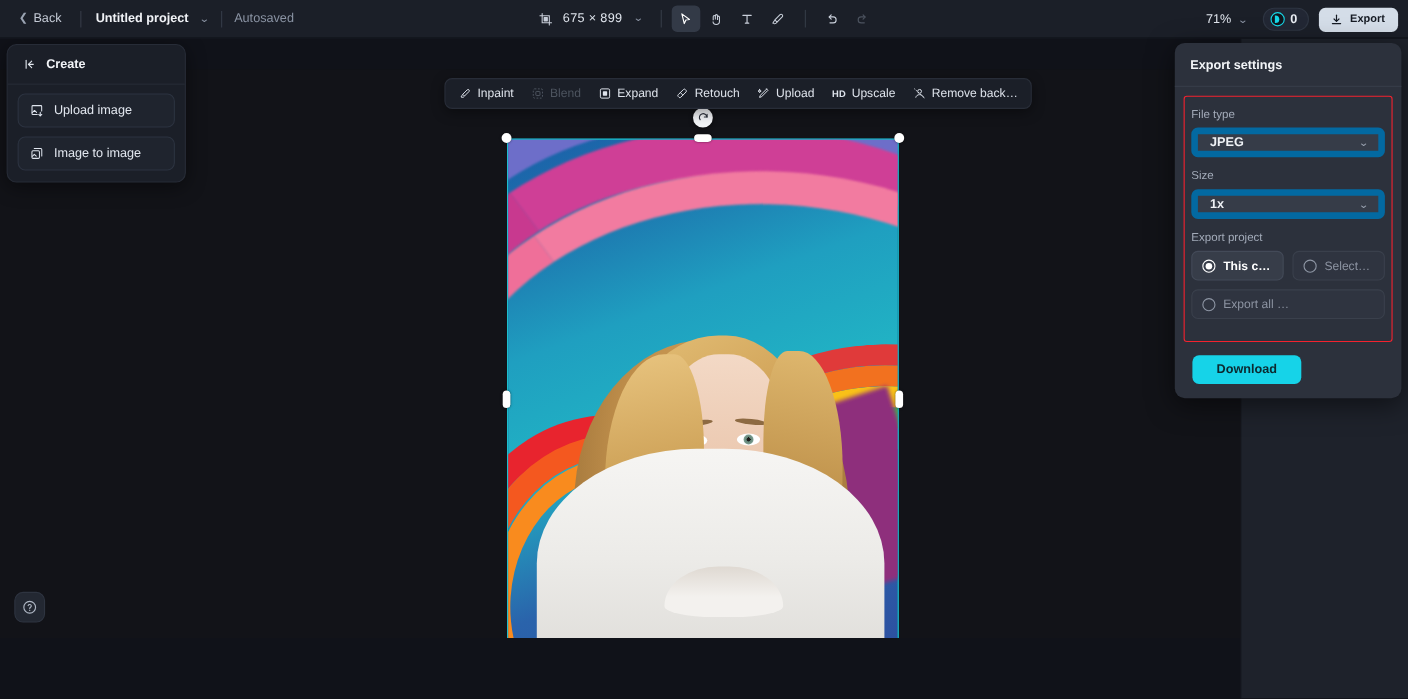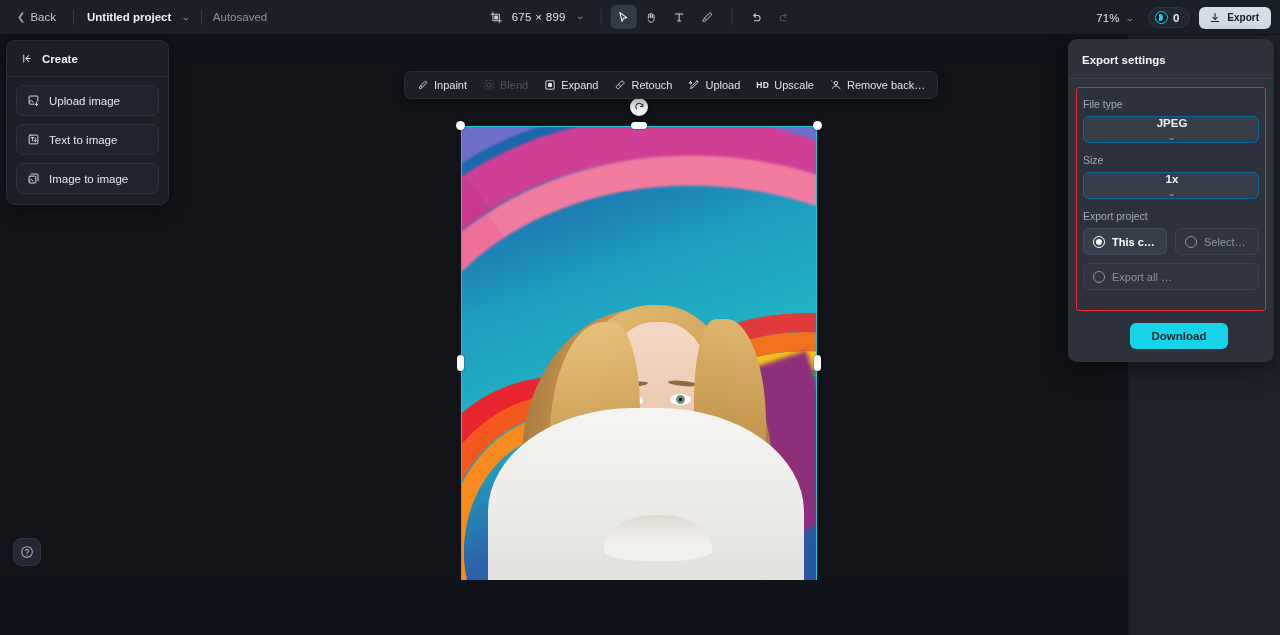--- a/index.html
+++ b/index.html
@@ -305,23 +305,23 @@
     padding: 11px 14px 10px 14px;
     border-bottom: 1px solid #373d49;
   }
   .ep-title { color: #f3f5f8; font-size: 11.5px; font-weight: bold; }
   .ep-body {
     margin: 8px 8px 0 8px; padding: 10px 6px 12px 6px;
     border: 1.6px solid #f4222e; border-radius: 3px;
   }
   .ep-label { color: #a3abb9; font-size: 10.5px; margin-bottom: 6px; }
   .ep-select {
-    background: #363c48; border: 1px solid #0369a1; border-radius: 6px;
+    background: #363c48; border: 6px solid #0369a1; border-radius: 6px;
     height: 27px; display: flex; align-items: center; justify-content: space-between;
-    padding: 0 9px 0 11px; cursor: pointer; margin-bottom: 11px; flex-direction: column;
+    padding: 0 9px 0 11px; cursor: pointer; margin-bottom: 11px;
   }
   .ep-sel-val { color: #eef1f5; font-size: 11.5px; font-weight: bold; }
   .ep-chev { color: #9aa3b1; font-size: 9px; transform: scaleX(1.3); }
   .opt-row { display: flex; gap: 8px; margin-bottom: 8px; }
   .opt {
     flex: 1; min-width: 0; height: 27px; border-radius: 6px;
     display: flex; align-items: center; gap: 7px; padding: 0 9px;
     cursor: pointer; border: 1px solid transparent;
   }
   .opt.sel { background: #373d49; border-color: #434a58; }
@@ -330,21 +330,21 @@
     width: 12px; height: 12px; border-radius: 50%;
     border: 1.4px solid #8e96a4; flex: 0 0 auto;
     display: flex; align-items: center; justify-content: center;
   }
   .radio.on { border-color: #ffffff; }
   .radio.on::after { content:""; width: 6px; height: 6px; border-radius: 50%; background: #ffffff; }
   .opt-txt { font-size: 11px; white-space: nowrap; overflow: hidden; text-overflow: ellipsis; }
   .opt.sel .opt-txt { color: #ffffff; font-weight: bold; }
   .opt.unsel .opt-txt { color: #8c93a1; }
   .opt-half { width: 50%; }
-  .dl-row { display: flex; justify-content: center; padding: 12px 14px 0 30px; }
+  .dl-row { display: flex; justify-content: flex-start; padding: 12px 14px 0 16px; }
   .dl-btn {
     background: #16d3e8; color: #0c2a30; font-size: 11.5px; font-weight: bold;
     border-radius: 6px; padding: 7px 22px; cursor: pointer;
   }
 
   svg { display: block; }
 </style>
 </head>
 <body>
 
@@ -593,30 +593,20 @@
         <span>
           <svg width="13" height="13" viewBox="0 0 16 16" fill="none" stroke="#dfe5ee" stroke-width="1.15" stroke-linejoin="round" stroke-linecap="round">
             <path d="M13.4 8.6V3.4a.9.9 0 00-.9-.9H3.5a.9.9 0 00-.9.9v8.2a.9.9 0 00.9.9h5"></path>
             <path d="M2.8 10.4l2.6-2.5 2.3 2.2"></path>
             <path d="M11.8 9.9v4.1M10.1 12.4l1.7 1.7 1.7-1.7"></path>
           </svg>
         </span>
         <span>Upload image</span>
       </div>
 
-      <div class="cp-item">
-        <span>
-          <svg width="13" height="13" viewBox="0 0 16 16" fill="none" stroke="#dfe5ee" stroke-width="1.15" stroke-linejoin="round" stroke-linecap="round">
-            <rect x="2.6" y="2.6" width="10.8" height="10.8" rx="1.3"></rect>
-            <path d="M4.9 5.5h3.4M6.6 5.5v4.4"></path>
-            <path d="M10.2 6.3v4.2M8.9 9.4l1.3 1.2 1.3-1.2"></path>
-          </svg>
-        </span>
-        <span>Text to image</span>
-      </div>
 
       <div class="cp-item">
         <span>
           <svg width="13" height="13" viewBox="0 0 16 16" fill="none" stroke="#dfe5ee" stroke-width="1.15" stroke-linejoin="round" stroke-linecap="round">
             <rect x="2.5" y="5.1" width="8.4" height="8.4" rx="1.2"></rect>
             <path d="M5.1 2.5h7.2a1.2 1.2 0 011.2 1.2v7.2"></path>
             <path d="M2.9 11.2l2.3-2.2 2.1 2"></path>
           </svg>
         </span>
         <span>Image to image</span>

